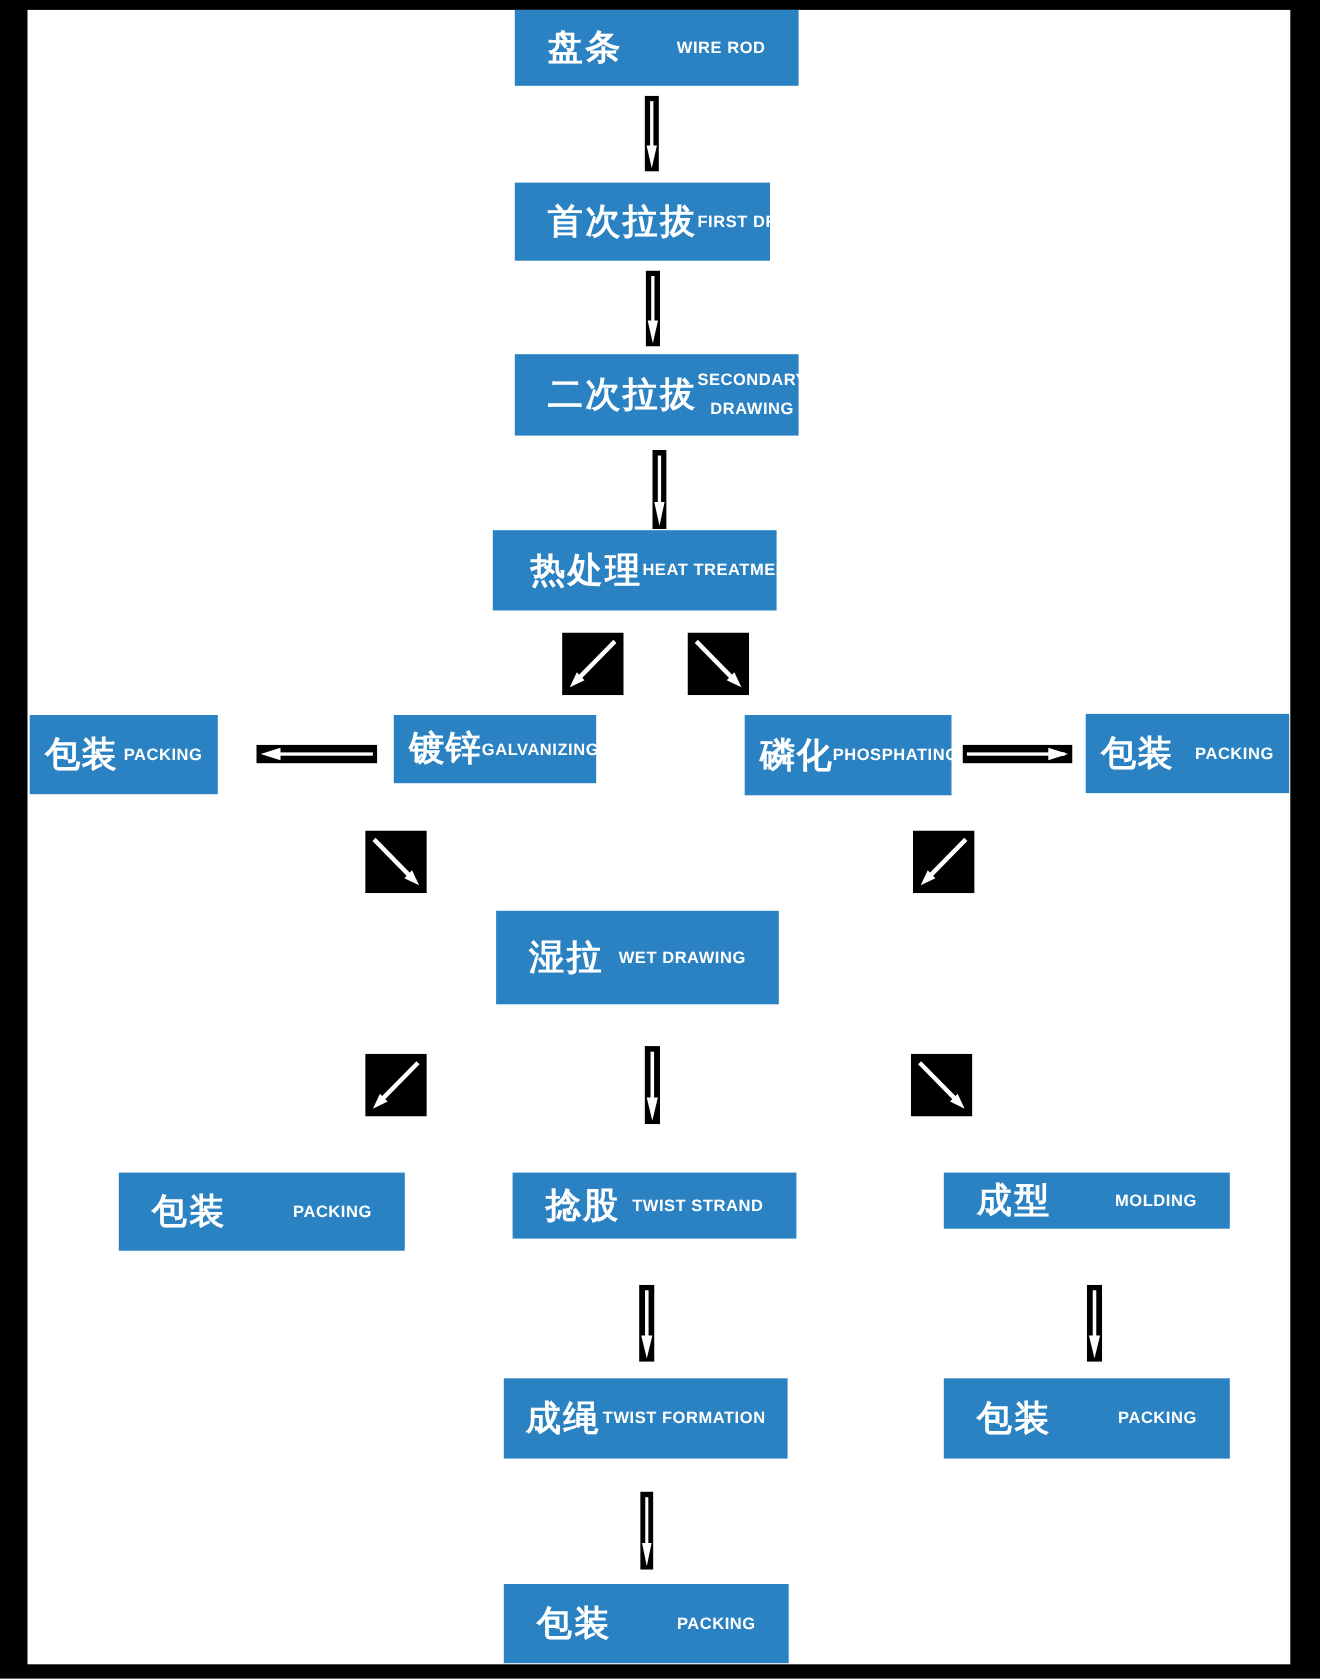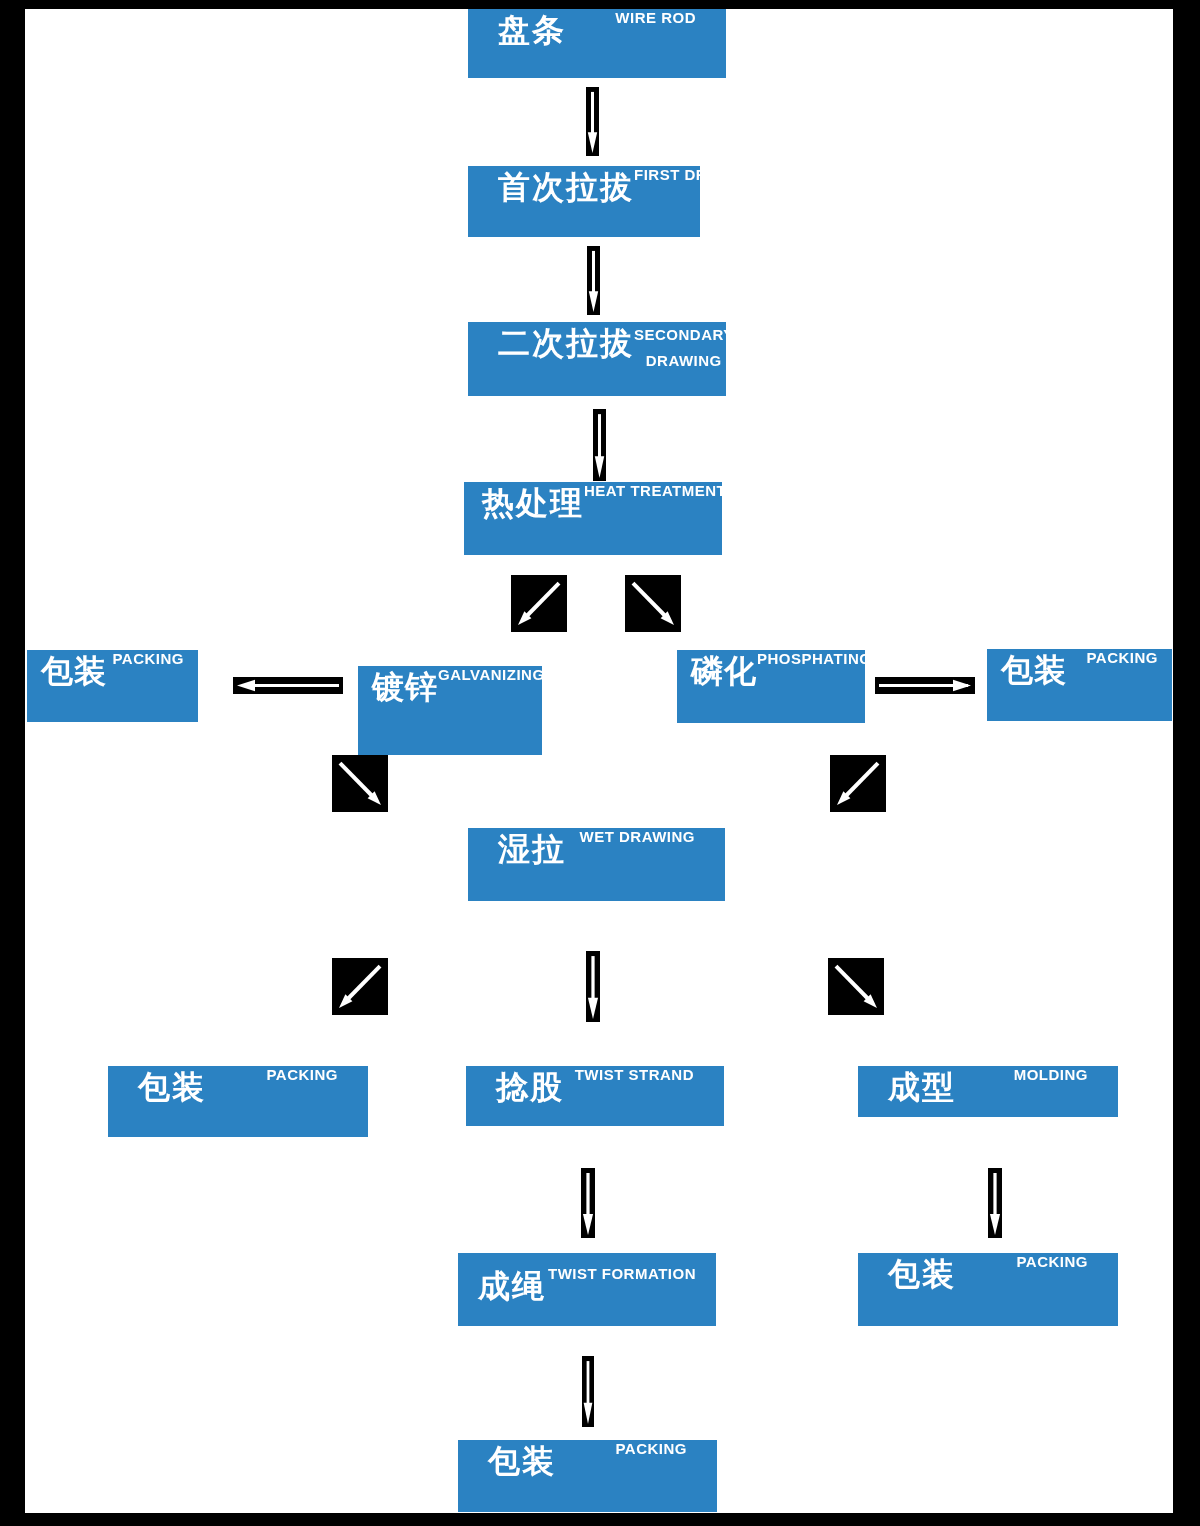--- a/index.html
+++ b/index.html
@@ -8,21 +8,21 @@
     background:#000; overflow:hidden;
     font-family:"Liberation Sans","DejaVu Sans",sans-serif;
   }
   .canvas {
     position:absolute; left:25px; top:9px; width:1148px; height:1504px;
     background:#fff;
   }
   .node {
     position:absolute; box-sizing:border-box;
     background:var(--box,#2b82c2); color:#fff;
-    display:flex; justify-content:space-between;
+    display:flex; align-items:center; justify-content:space-between;
     padding:0 30px;
   }
   .node .zh {
     font-size:32px; font-weight:700; letter-spacing:2px; white-space:nowrap;
   }
   .node .en {
     font-size:15px; font-weight:700; letter-spacing:.5px; white-space:nowrap;
   }
   .node.narrow { padding:0 14px; }
   .node.narrow .zh { letter-spacing:1px; }
@@ -45,46 +45,46 @@
 <div class="node" style="left:468px;top:166px;width:232px;height:71px">
   <span class="zh">首次拉拔</span>
   <span class="en">FIRST DRAW</span>
 </div>
 
 <div class="node wrap-en" style="left:468px;top:322px;width:258px;height:74px">
   <span class="zh">二次拉拔</span>
   <span class="en">SECONDARY DRAWING</span>
 </div>
 
-<div class="node" style="left:464px;top:482px;width:258px;height:73px;padding:0 18px">
+<div class="node" style="left:448px;top:482px;width:258px;height:73px;padding:0 34px">
   <span class="zh">热处理</span>
   <span class="en">HEAT TREATMENT</span>
 </div>
 
 <div class="node narrow" style="left:27px;top:650px;width:171px;height:72px">
   <span class="zh">包装</span>
   <span class="en">PACKING</span>
 </div>
 
-<div class="node narrow" style="left:358px;top:666px;width:184px;height:89px">
+<div class="node narrow" style="left:358px;top:650px;width:184px;height:62px">
   <span class="zh">镀锌</span>
   <span class="en">GALVANIZING</span>
 </div>
 
 <div class="node narrow" style="left:677px;top:650px;width:188px;height:73px">
   <span class="zh">磷化</span>
   <span class="en">PHOSPHATING</span>
 </div>
 
 <div class="node narrow" style="left:987px;top:649px;width:185px;height:72px">
   <span class="zh">包装</span>
   <span class="en">PACKING</span>
 </div>
 
-<div class="node" style="left:468px;top:828px;width:257px;height:73px">
+<div class="node" style="left:451px;top:828px;width:257px;height:85px">
   <span class="zh">湿拉</span>
   <span class="en">WET DRAWING</span>
 </div>
 
 <div class="node" style="left:108px;top:1066px;width:260px;height:71px">
   <span class="zh">包装</span>
   <span class="en">PACKING</span>
 </div>
 
 <div class="node" style="left:466px;top:1066px;width:258px;height:60px">

